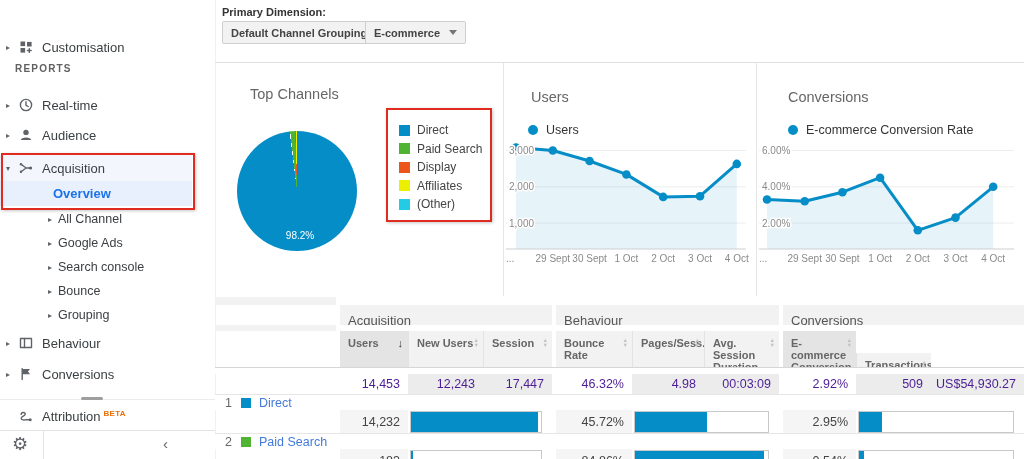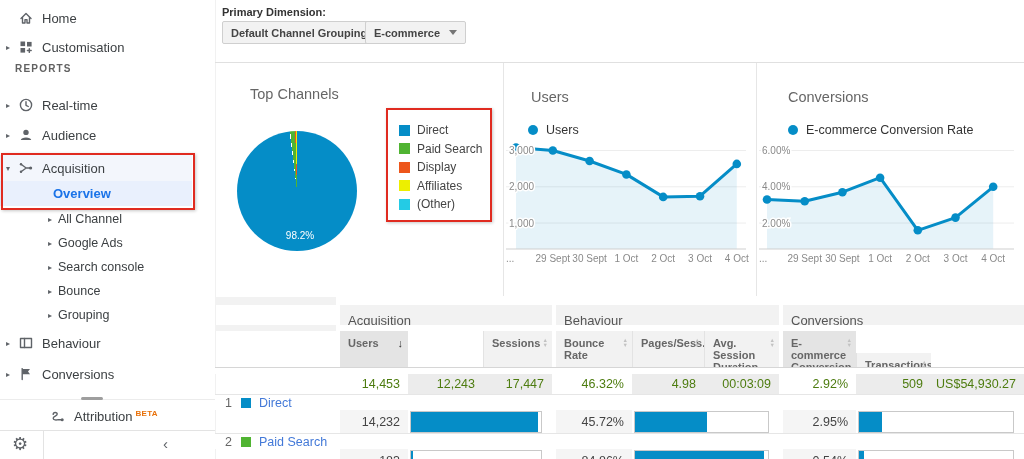--- a/index.html
+++ b/index.html
@@ -50,21 +50,21 @@
   
   .ga-table{position:absolute;left:0;top:297px;width:809px;}
   .t-row{display:grid;grid-template-columns:121px 4px 68px 75px 69px 4px 76px 72px 75px 4px 73px 75px 93px;}
   .cell{overflow:hidden;}
   .hgroup{background:#f2f2f2;font-size:13px;color:#555;padding:8px 0 0 8px;}
   .hcol{background:#f2f2f2;font-size:11px;font-weight:bold;color:#666;padding:6px 4px 0 8px;position:relative;line-height:12px;}
   .hcol.hl{background:#e4e4e4;}
   .hcol .sorticons{position:absolute;right:4px;top:7px;display:flex;flex-direction:column;line-height:4.5px;font-size:5.5px;color:#c2c2c2;}
   .hcol .sorted{position:absolute;right:5px;top:6px;font-size:11px;color:#333;}
   .val{font-size:12.5px;color:#444;text-align:right;padding-right:8px;display:flex;align-items:center;justify-content:flex-end;}
-  .tot .val{color:#4d7c0f;}
+  .tot .val{color:#4c1d95;}
   .barcell{background:#fff;display:flex;align-items:center;}
   .barbox{height:20px;border:1px solid #c9c9c9;background:#fff;margin:0 10px 0 2px;flex:1;}
   .barfill{height:100%;background:#058dc7;}
   .chan{display:flex;align-items:center;padding-left:10px;background:#fff;}
   .chan .rank{font-size:12.5px;color:#666;width:12px;}
   .chan .sw{width:10px;height:10px;margin:0 8px 0 4px;flex:none;}
   .chan a{font-size:12.5px;color:#4379d8;text-decoration:none;cursor:pointer;}
 </style>
 </head>
 <body>
@@ -72,29 +72,20 @@
 <div class="screen">
 
   <aside class="sidebar" id="sidebar">
     <div class="sb-sep" style="top:399px"></div>
     <div class="sb-sep-dark" style="left:81px;top:397px"></div>
     <div class="sb-footer">
       <div class="gear">⚙</div>
       <div class="vdiv"></div>
       <div class="collapse">‹</div>
     </div>
-  <div class="sb-row" style="top: 5px; height: 26px;">
-        <span class="icn">
-          <svg width="16" height="16" viewBox="0 0 16 16" fill="none" stroke="#5f6368" stroke-width="1.4" stroke-linejoin="round" stroke-linecap="round">
-            <path d="M3 8.5 L8 3.5 L13 8.5"></path>
-            <path d="M4.5 7.6 V13 H7 V9.6 H9 V13 H11.5 V7.6"></path>
-          </svg>
-        </span>
-        <span class="lbl">Home</span>
-      </div>
       <div class="sb-row" style="top: 34px; height: 26px;">
         <span class="arrow">▸</span>
         <span class="icn">
           <svg width="16" height="16" viewBox="0 0 16 16" fill="none" stroke="#5f6368" stroke-width="1.4" stroke-linejoin="round" stroke-linecap="round">
             <rect x="2.5" y="2.5" width="4.6" height="4.6" fill="#5f6368" stroke="none"></rect>
             <rect x="9" y="2.9" width="4.6" height="4.6" fill="#5f6368" stroke="none"></rect>
             <rect x="2.5" y="9" width="4.6" height="4.6" fill="#5f6368" stroke="none"></rect>
             <path d="M11.3 9.6 V13.4 M9.4 11.5 H13.2"></path>
           </svg>
         </span>
@@ -169,21 +160,21 @@
       <div class="sb-row" style="top: 361px; height: 26px;">
         <span class="arrow">▸</span>
         <span class="icn">
           <svg width="16" height="16" viewBox="0 0 16 16" fill="none" stroke="#5f6368" stroke-width="1.4" stroke-linejoin="round" stroke-linecap="round">
             <path d="M4.2 2.6 V13.6"></path>
             <path d="M4.2 3 H12 L10 5.6 L12 8.2 H4.2 Z" fill="#5f6368" stroke="none"></path>
           </svg>
         </span>
         <span class="lbl">Conversions</span>
       </div>
-      <div class="sb-row" style="top: 404px; height: 26px; margin-left: 32px;">
+      <div class="sb-row" style="top: 404px; height: 26px;">
         <span class="icn">
           <svg width="16" height="16" viewBox="0 0 16 16" fill="none" stroke="#5f6368" stroke-width="1.4" stroke-linejoin="round" stroke-linecap="round">
             <path d="M3.2 5.4 C3.2 2.9 7.2 2.9 7.2 5.1 C7.2 7.2 3.2 7 3.2 9.2 C3.2 11.3 6.4 11.2 8.2 10.7 L10.8 10.7" fill="none"></path>
             <circle cx="12.2" cy="10.7" r="1.5" fill="#5f6368" stroke="none"></circle>
           </svg>
         </span>
         <span class="lbl">Attribution<span class="beta">BETA</span></span>
       </div>
     </aside>
 
@@ -308,21 +299,25 @@
           <div class="cell hgroup" style="grid-column: 3 / span 3;">Acquisition</div>
           <div class="cell hgroup" style="grid-column: 7 / span 3;">Behaviour</div>
           <div class="cell hgroup" style="grid-column: 11 / span 3;">Conversions</div>
         </div>
         <div class="t-row" style="height: 42px;">
           <div class="cell hcol" style="grid-column: 1;"></div>
           <div class="cell" style="grid-column: 2; background: rgb(255, 255, 255);"></div>
           <div class="cell" style="grid-column: 6; background: rgb(255, 255, 255);"></div>
           <div class="cell" style="grid-column: 10; background: rgb(255, 255, 255);"></div>
           <div class="cell hcol hl" style="grid-column: 3;"><span>Users</span><span class="sorted">↓</span></div>
-          <div class="cell hcol" style="grid-column: 5; border-left: 1px solid rgb(227, 227, 227);"><span>Sessions</span><span class="sorticons">
+          <div class="cell hcol" style="grid-column: 4; border-left: 1px solid rgb(227, 227, 227);"><span>New Users</span><span class="sorticons">
+              <span>▲</span>
+              <span>▼</span>
+            </span></div>
+          <div class="cell hcol" style="grid-column: 5; border-left: 1px solid rgb(227, 227, 227);"><span>Session</span><span class="sorticons">
               <span>▲</span>
               <span>▼</span>
             </span></div>
           <div class="cell hcol" style="grid-column: 7;"><span>Bounce Rate</span><span class="sorticons">
               <span>▲</span>
               <span>▼</span>
             </span></div>
           <div class="cell hcol" style="grid-column: 8; border-left: 1px solid rgb(227, 227, 227);"><span>Pages/Sess...</span><span class="sorticons">
               <span>▲</span>
               <span>▼</span>

